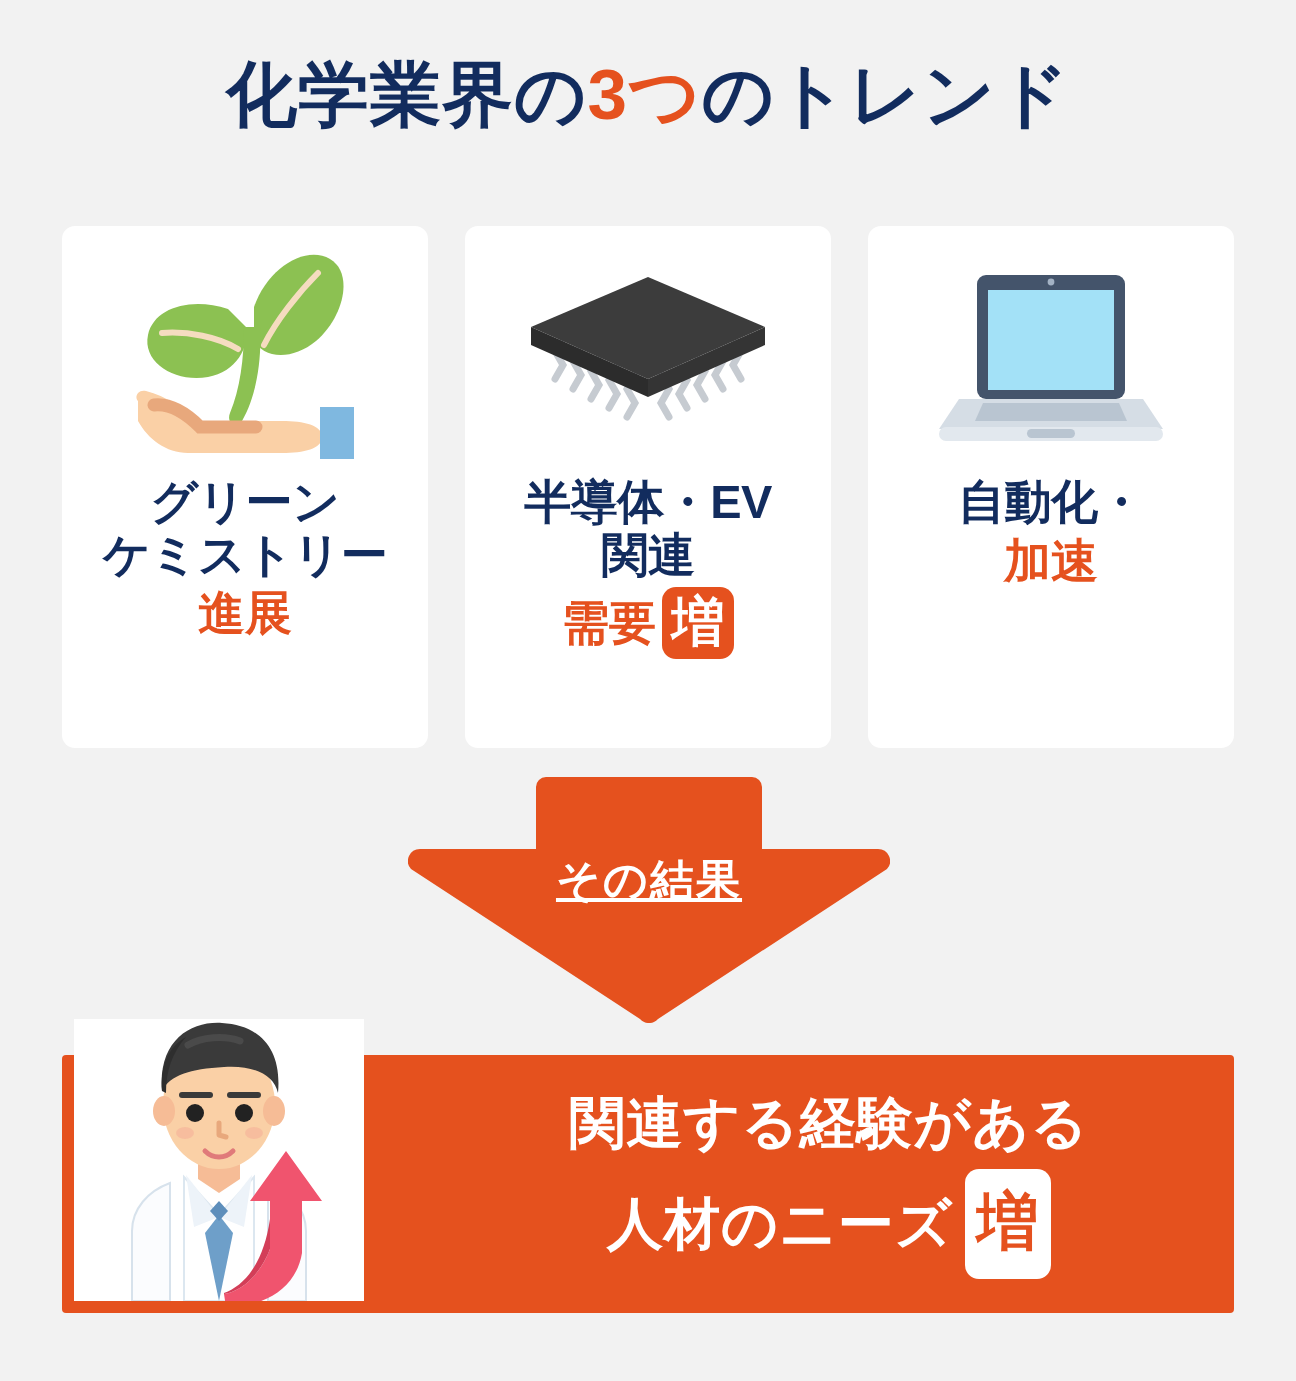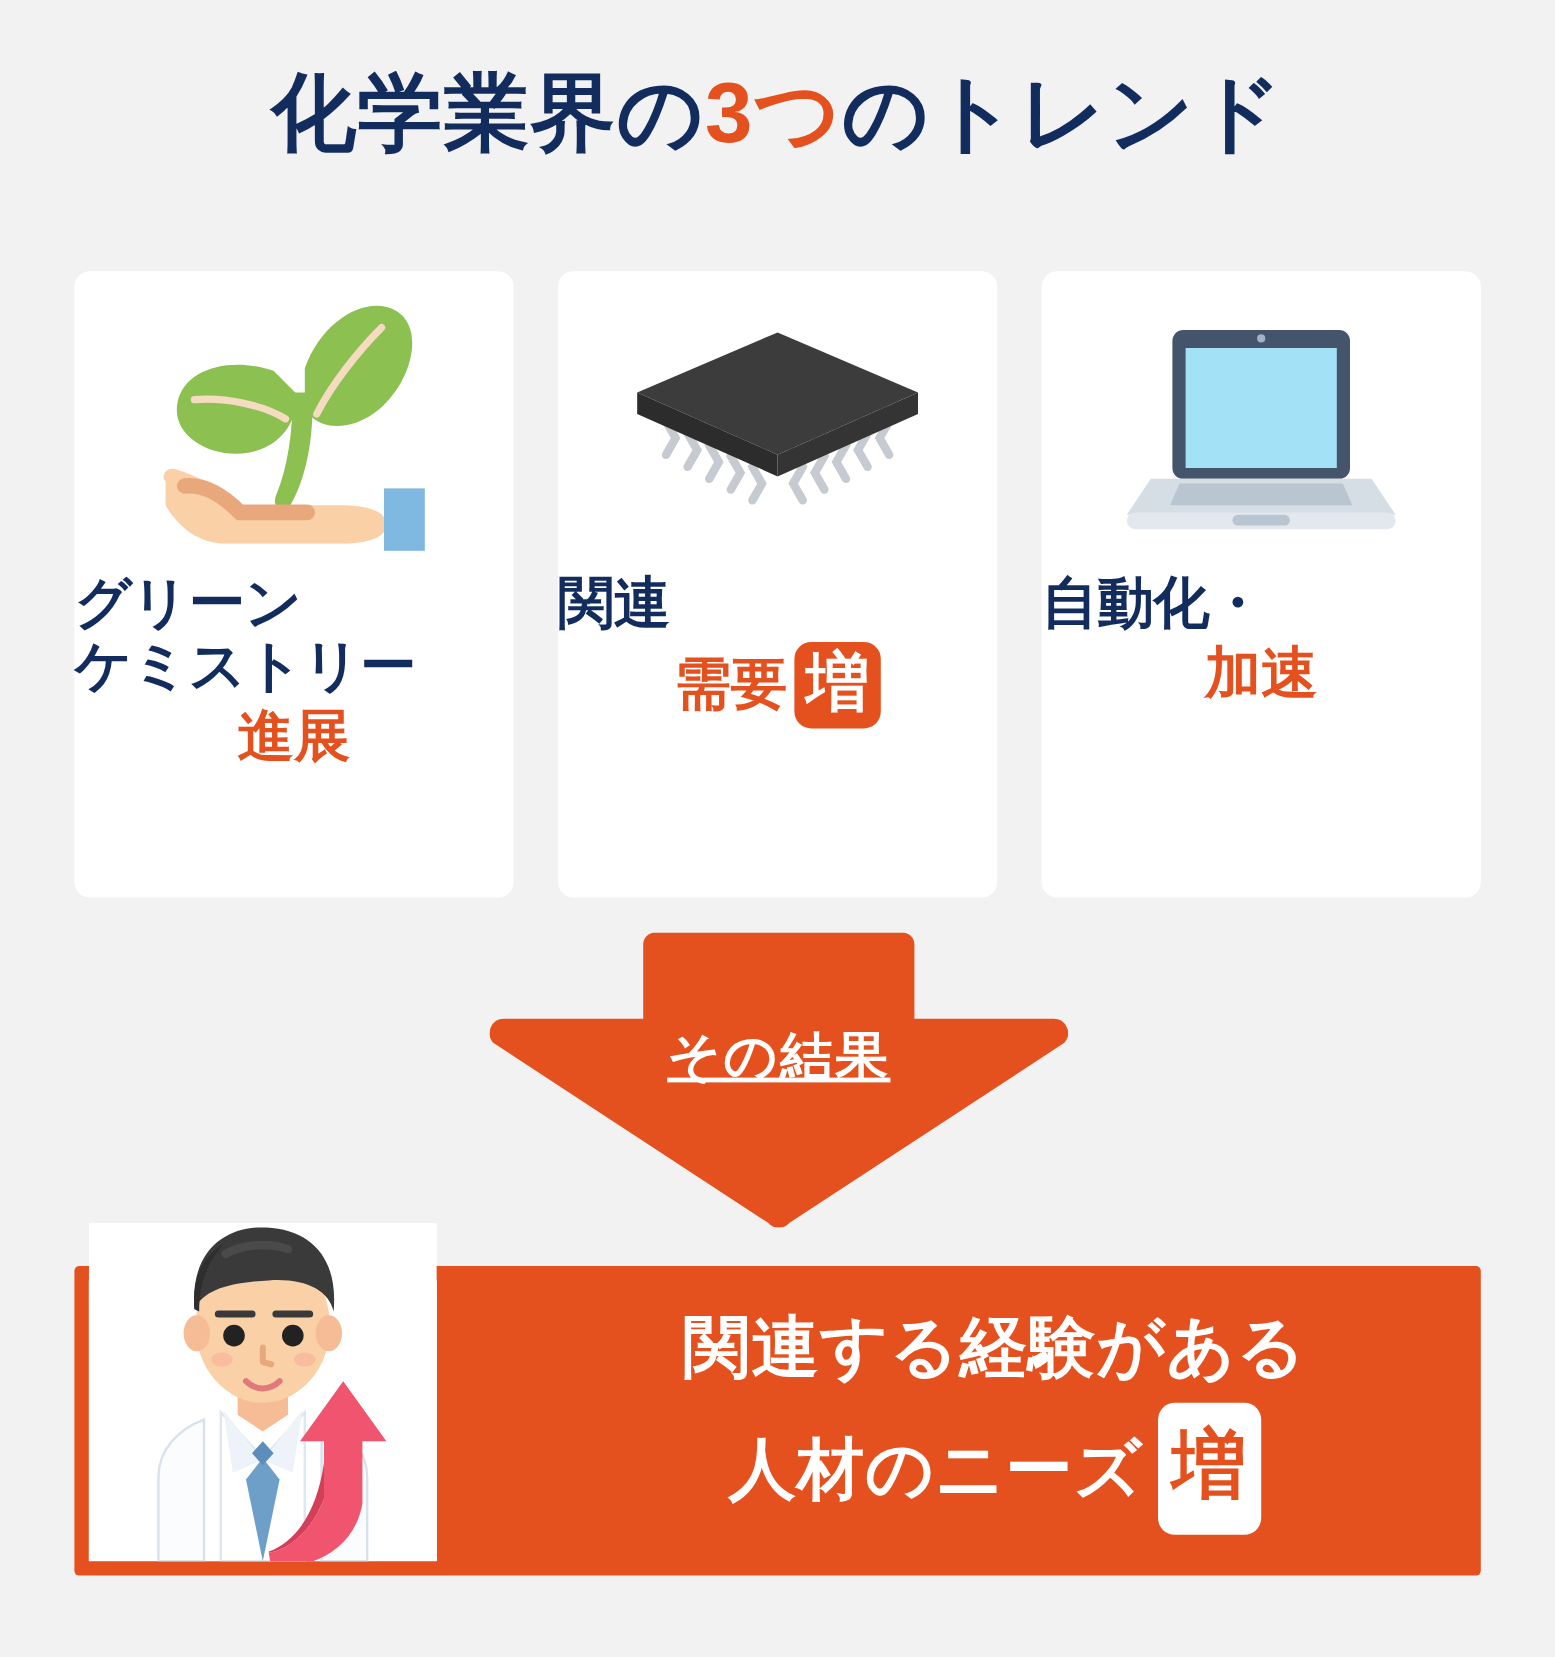--- a/index.html
+++ b/index.html
@@ -61,20 +61,21 @@
     height: 250px;
     width: 100%;
     display: flex;
     align-items: center;
     justify-content: center;
     padding-top: 14px;
   }
 
   .card-text {
     width: 100%;
+    text-align: center;
     line-height: 1.12;
   }
   .card-title {
     font-size: 47px;
     font-weight: 700;
     color: #122C5E;
     letter-spacing: -0.5px;
     white-space: nowrap;
   }
   .card-sub {
@@ -253,20 +254,21 @@
             <path d="M156 101 L164 115 L156 129 L164 143"></path>
             <path d="M138 110 L146 124 L138 138 L146 152"></path>
           </g>
 
           <path d="M125 12 L242 62 L125 114 L8 62 Z" fill="#3C3C3C"></path>
           <path d="M8 62 L8 80 L125 132 L125 114 Z" fill="#2C2C2C"></path>
           <path d="M242 62 L242 80 L125 132 L125 114 Z" fill="#343434"></path>
         </svg>
       </div>
       <div class="card-text">
+        <div class="card-title">半導体・EV</div>
         <div class="card-title">関連</div>
         <div class="card-sub">
           <span>需要</span>
           <span class="badge-orange">増</span>
         </div>
       </div>
     </div>
 
     <div class="card">
       <div class="card-icon">

